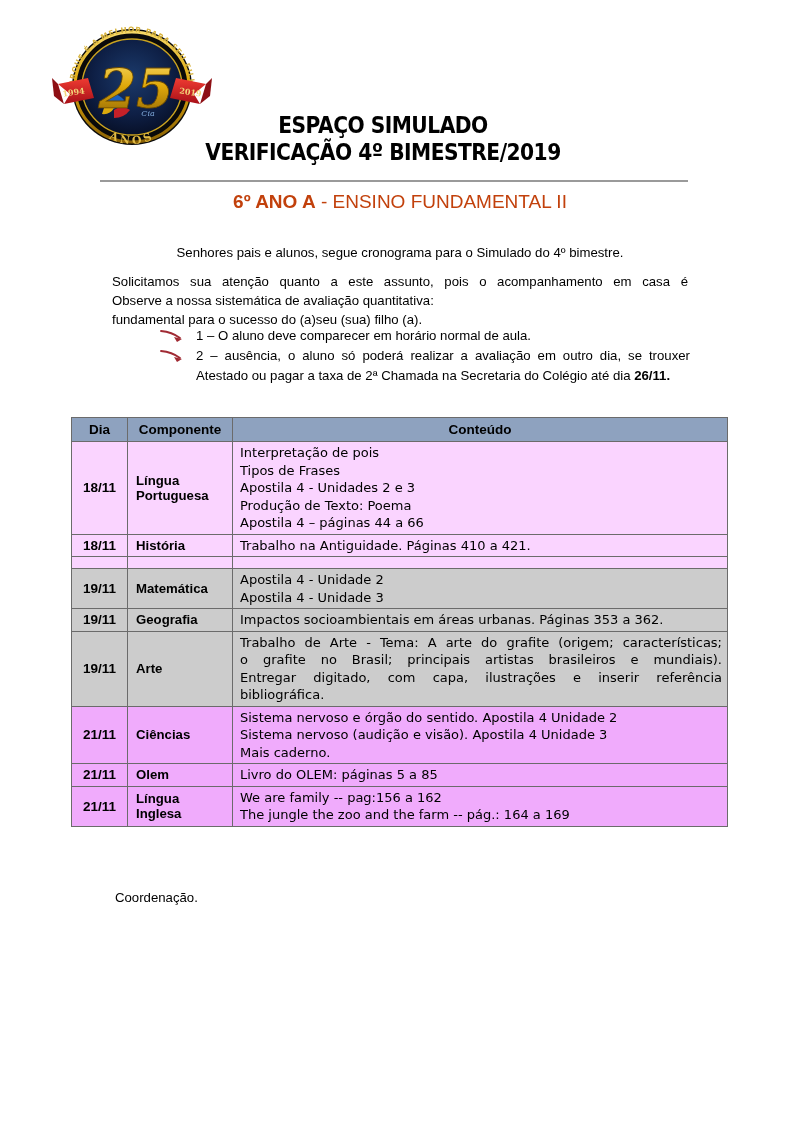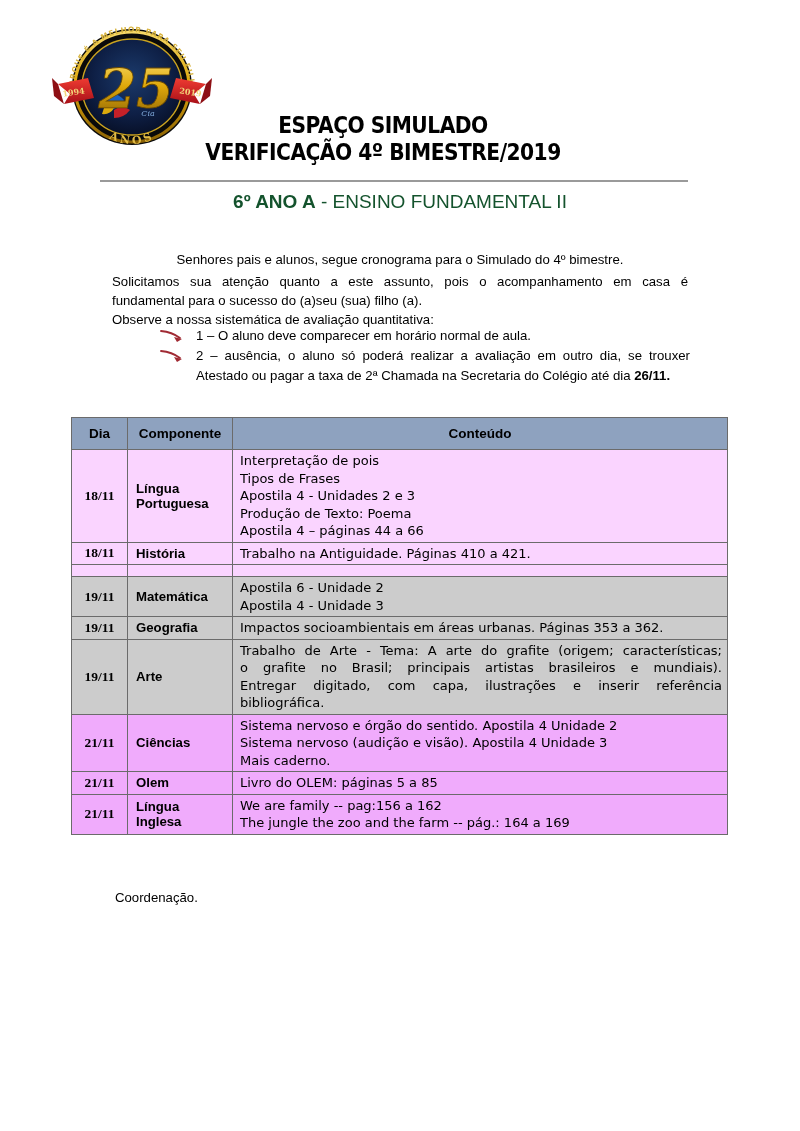--- a/index.html
+++ b/index.html
@@ -48,28 +48,28 @@
     background: #9a9a9a;
   }
   .subtitle {
     position: absolute;
     left: 100px; top: 190px;
     width: 600px;
     text-align: center;
     font-family: "Liberation Sans", sans-serif;
     font-size: 19px;
     line-height: 24px;
-    color: #14532d;
+    color: #c2410c;
   }
   .subtitle b { font-weight: 700; }
 
   
   .para-intro {
     position: absolute;
-    left: 112px; top: 251px;
+    left: 112px; top: 244px;
     width: 576px;
     text-align: center;
     font-size: 13.2px;
     line-height: 18px;
   }
   .para-body {
     position: absolute;
     left: 112px; top: 272px;
     width: 576px;
     font-size: 13.2px;
@@ -111,32 +111,32 @@
     border: 1px solid #6b6b6b;
     padding: 2px 5px;
     vertical-align: middle;
   }
   .sched-table thead th {
     background: #8ea2bf;
     font-family: "Liberation Sans", sans-serif;
     font-weight: 700;
     font-size: 13.5px;
     text-align: center;
-    height: 32px;
+    height: 24px;
     padding: 1px 4px;
   }
   .col-dia   { width: 56px; }
   .col-comp  { width: 105px; }
   .col-cont  { width: 495px; }
 
   td.c-dia {
     text-align: center;
     font-weight: 700;
     font-size: 13.5px;
-    font-family: Liberation Serif, serif;
+    font-family: Liberation Sans, sans-serif;
   }
   td.c-comp {
     font-weight: 700;
     font-size: 13.2px;
     font-family: "Liberation Sans", sans-serif;
     padding-left: 8px;
   }
   td.c-cont {
     font-family: "DejaVu Sans", sans-serif;
     font-size: 13px;
@@ -227,22 +227,22 @@
     <div class="title-line">ESPAÇO SIMULADO</div>
     <div class="title-line">VERIFICAÇÃO 4º BIMESTRE/2019</div>
   </div>
   <div class="hrule"></div>
   <div class="subtitle"><b>6º ANO A</b><span> - ENSINO FUNDAMENTAL II</span></div>
 
   <div class="para-intro">Senhores pais e alunos, segue cronograma para o Simulado do 4º bimestre.</div>
 
   <div class="para-body">
     <div class="para-just">Solicitamos sua atenção quanto a este assunto, pois o acompanhamento em casa é</div>
+    <div class="para-left">Observe a nossa sistemática de avaliação quantitativa:</div>
     <div class="para-left">fundamental para o sucesso do (a)seu (sua)  filho (a).</div>
-    <div class="para-left">Observe a nossa sistemática de avaliação quantitativa:</div>
   </div>
 
   <div class="bullets">
 
 
     <div class="bullet-row">
       <svg class="arrow-icon" viewBox="0 0 30 16">
         <path d="M1 3 Q 12 4 20 10" stroke="#a02a33" stroke-width="1.8" fill="none" stroke-linecap="round"></path>
         <path d="M22 11 L 14 9 L 17 14 Z" fill="#a02a33"></path>
       </svg>
@@ -301,21 +301,21 @@
           <td></td>
           <td></td>
           <td></td>
         </tr>
         <tr class="row-gray">
           <td class="c-dia">19/11</td>
           <td class="c-comp cell-lines">
             <div>Matemática</div>
           </td>
           <td class="c-cont cell-lines">
-            <div>Apostila 6 - Unidade 2</div>
+            <div>Apostila 4 - Unidade 2</div>
             <div>Apostila 4 - Unidade 3</div>
           </td>
         </tr>
         <tr class="row-gray">
           <td class="c-dia">19/11</td>
           <td class="c-comp cell-lines">
             <div>Geografia</div>
           </td>
           <td class="c-cont cell-lines">
             <div>Impactos socioambientais em áreas urbanas. Páginas 353 a 362.</div>

